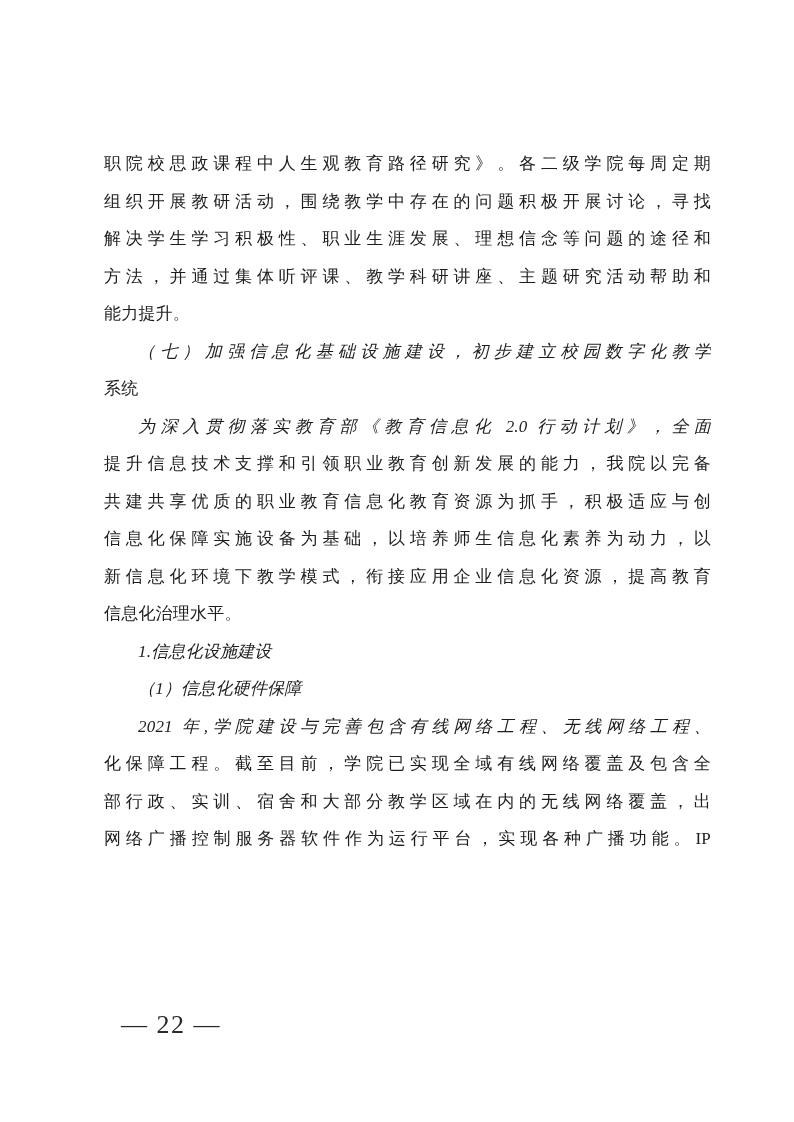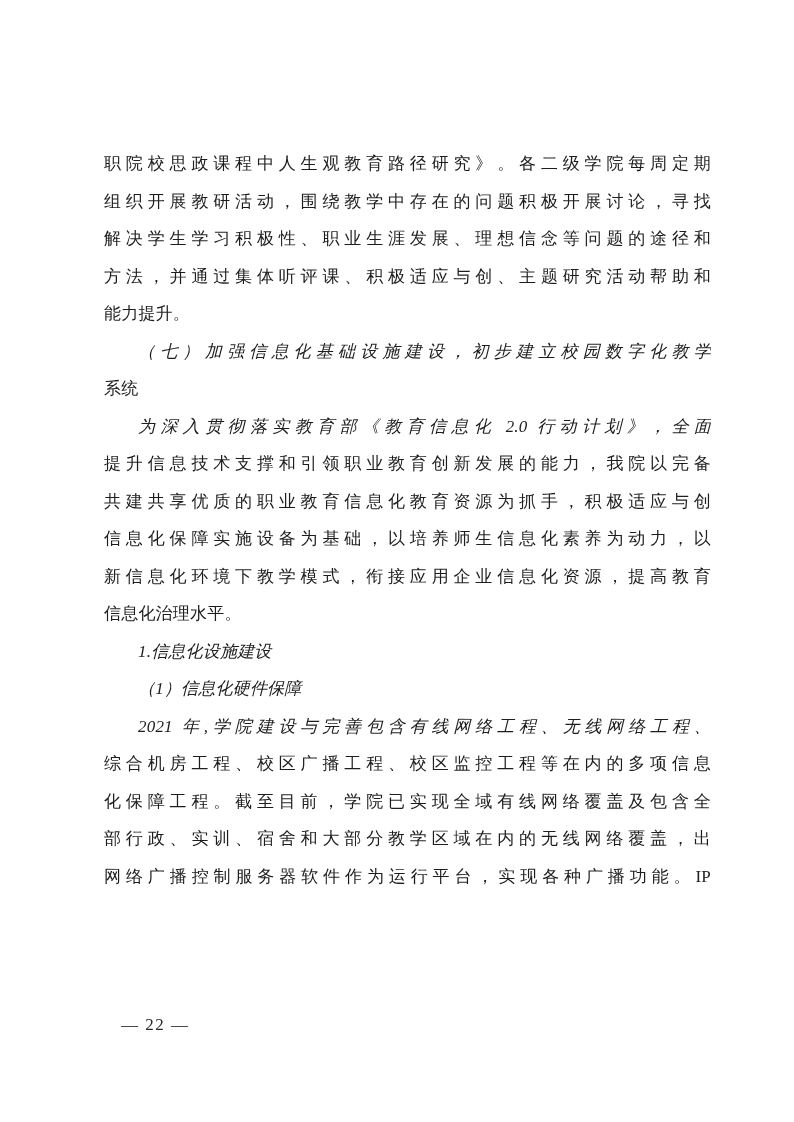--- a/index.html
+++ b/index.html
@@ -36,49 +36,48 @@
     text-indent: 2em;
     font-style: italic;
   }
   .line.short {
     text-align-last: left;
   }
   .pagefooter {
     position: absolute;
     left: 121px;
     top: 1010px;
-    font-size: 17px;
+    font-size: 26px;
     line-height: 30px;
     letter-spacing: 1.5px;
     color: #2a2a2a;
   }
 </style>
 </head>
 <body>
 
 <div class="page">
 
   <main class="textblock">
     <div class="line">职院校思政课程中人生观教育路径研究》。各二级学院每周定期</div>
     <div class="line">组织开展教研活动，围绕教学中存在的问题积极开展讨论，寻找</div>
     <div class="line">解决学生学习积极性、职业生涯发展、理想信念等问题的途径和</div>
-    <div class="line">方法，并通过集体听评课、积极适应与创、主题研究活动帮助和</div>
+    <div class="line">方法，并通过集体听评课、教学科研讲座、主题研究活动帮助和</div>
     <div class="line short">能力提升。</div>
     <div class="line indent">（七）加强信息化基础设施建设，初步建立校园数字化教学</div>
     <div class="line short">系统</div>
     <div class="line indent">为深入贯彻落实教育部《教育信息化 2.0 行动计划》，全面</div>
     <div class="line">提升信息技术支撑和引领职业教育创新发展的能力，我院以完备</div>
     <div class="line">共建共享优质的职业教育信息化教育资源为抓手，积极适应与创</div>
     <div class="line">信息化保障实施设备为基础，以培养师生信息化素养为动力，以</div>
     <div class="line">新信息化环境下教学模式，衔接应用企业信息化资源，提高教育</div>
     <div class="line short">信息化治理水平。</div>
     <div class="line indent short">1.信息化设施建设</div>
     <div class="line indent short">（1）信息化硬件保障</div>
     <div class="line indent">2021 年,学院建设与完善包含有线网络工程、无线网络工程、</div>
-    <div class="line">综合机房工程、校区广播工程、校区监控工程等在内的多项信息</div>
     <div class="line">化保障工程。截至目前，学院已实现全域有线网络覆盖及包含全</div>
     <div class="line">部行政、实训、宿舍和大部分教学区域在内的无线网络覆盖，出</div>
     <div class="line">网络广播控制服务器软件作为运行平台，实现各种广播功能。IP</div>
   </main>
 
   <footer class="pagefooter">
     <span>— 22 —</span>
   </footer>
 
 </div>

